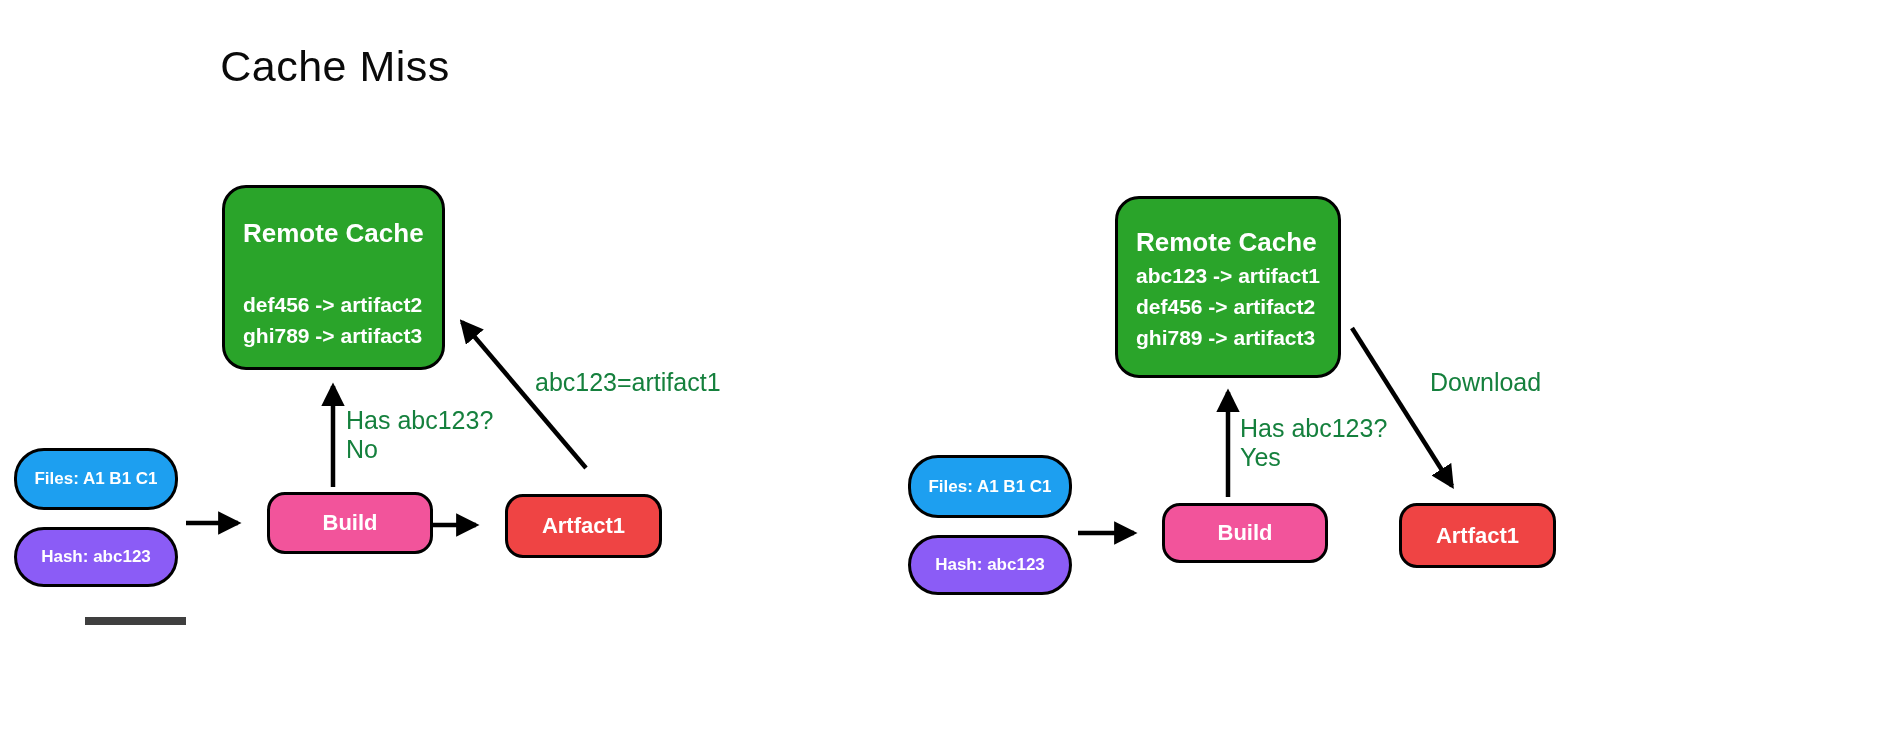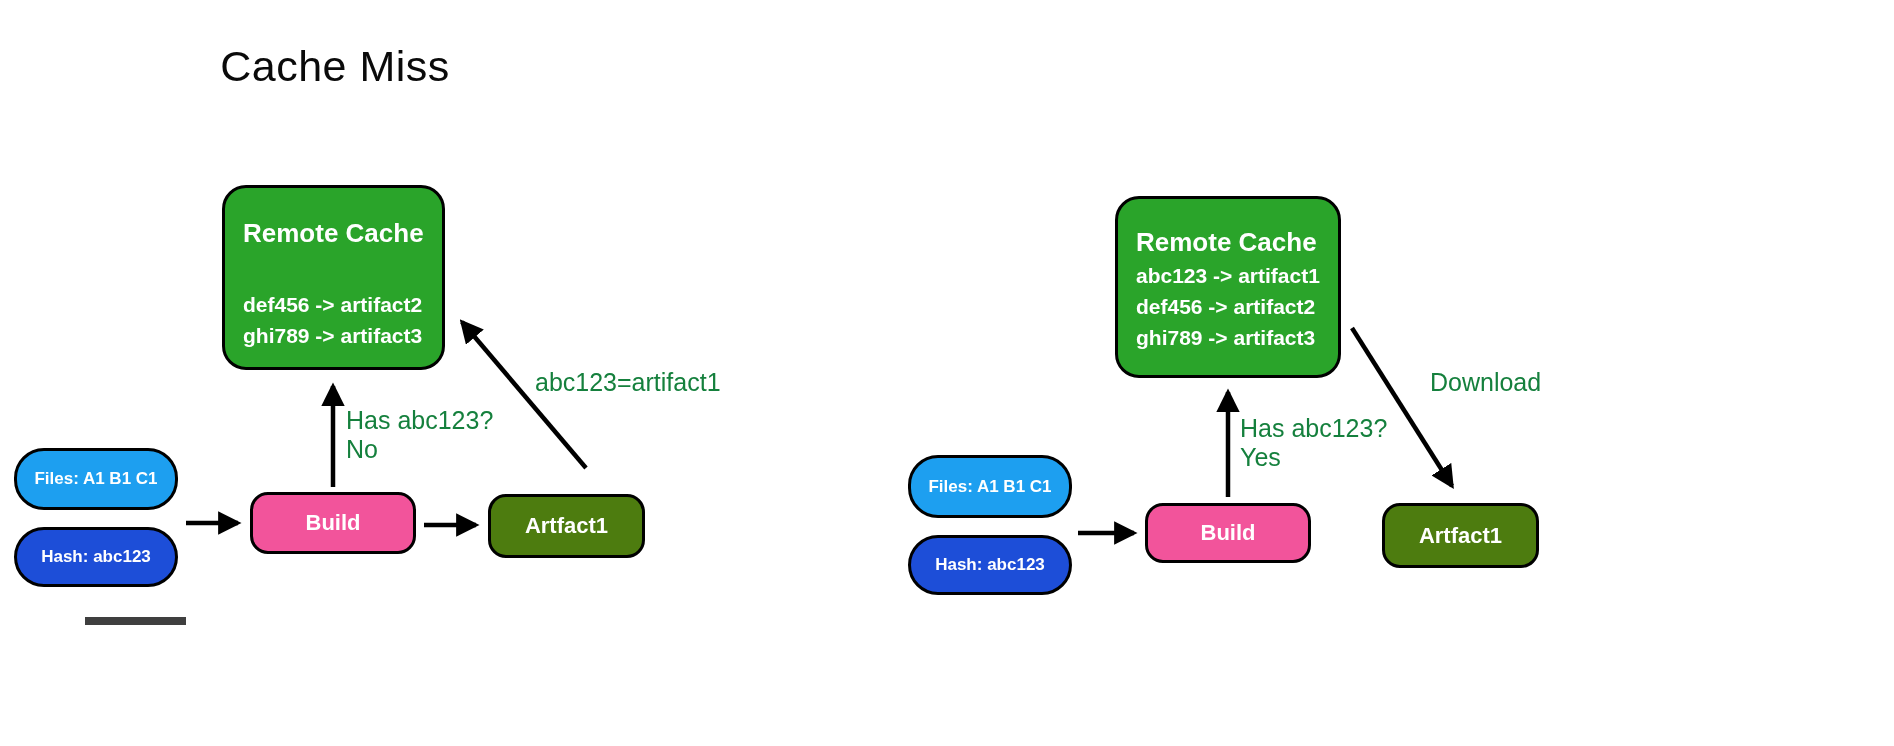--- a/index.html
+++ b/index.html
@@ -37,25 +37,26 @@
     text-align: center;
     box-sizing: border-box;
   }
   .node.small {
     border-radius: 30px;
     font-size: 17px;
   }
   .node.mid {
     border-radius: 18px;
     font-size: 22px;
+    margin-left: 17px;
   }
   .blue   { background: #1d9ff0; }
-  .orange { background: #1d4ed8; }
+  .orange { background: #8b5cf6; }
   .pink   { background: #f2549b; }
-  .teal   { background: #4d7c0f; }
+  .teal   { background: #ef4444; }
   .remote {
     position: absolute;
     border: 3px solid #000000;
     border-radius: 24px;
     background: #2aa42a;
     color: #ffffff;
     box-sizing: border-box;
     padding: 30px 14px 0 18px;
   }
   .remote .rc-title {

